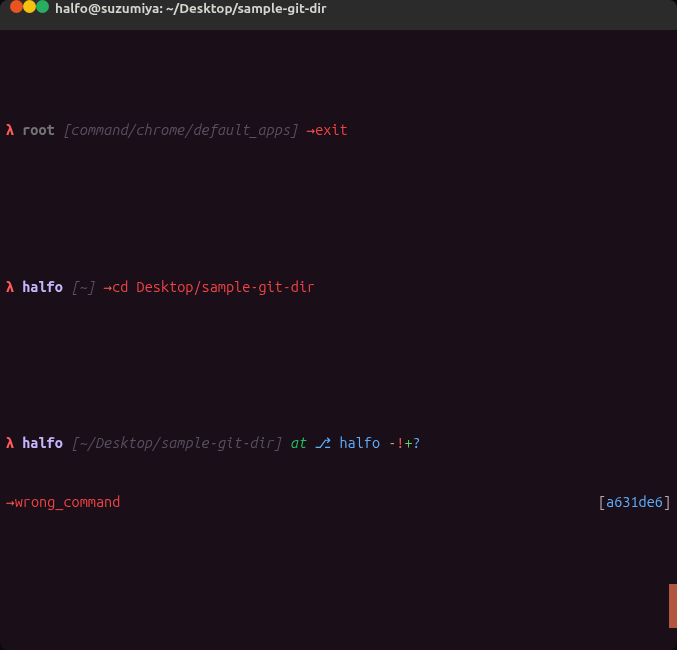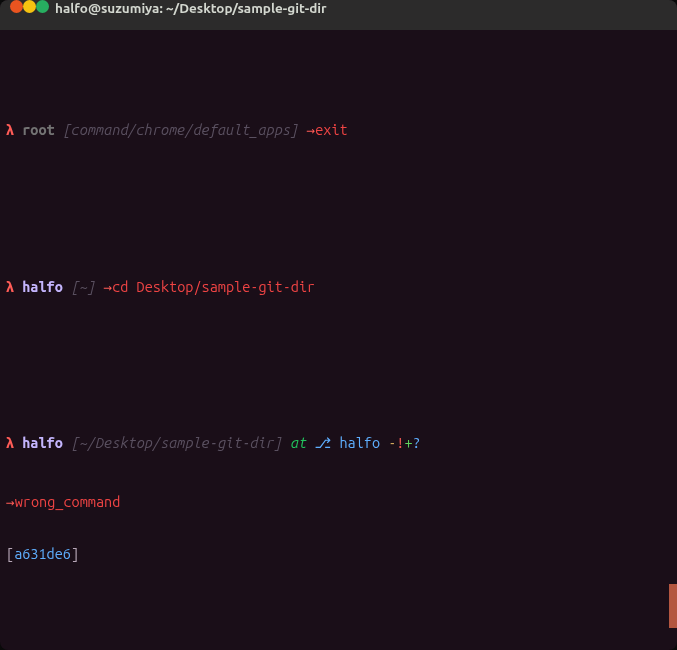--- a/index.html
+++ b/index.html
@@ -60,23 +60,23 @@
     .path-dim { color: #5a5060; font-style: italic; }
     .arrow { color: #ff5c57; }
     .cmd { color: #ef4444; }
     .at { color: #22c55e; font-style: italic; }
     .git-icon { color: #5fafff; }
     .branch { color: #5fafff; }
     .flag-yellow { color: #d7af5f; }
     .flag-red { color: #ff5c57; }
     .flag-green { color: #5fd75f; }
     .flag-blue { color: #5fafff; }
-    .hash-bracket { color: #b8a8b8; margin-top: 32px; }
+    .hash-bracket { color: #b8a8b8; }
     .hash { color: #5fafff; }
-    .row-rt { display: flex; justify-content: space-between; flex-direction: column; }
+    .row-rt { display: flex; justify-content: space-between; }
     .scrollbar {
       position: absolute;
       right: 0;
       top: 554px;
       width: 8px;
       height: 44px;
       background: #b35640;
     }
   </style>
 </head>

